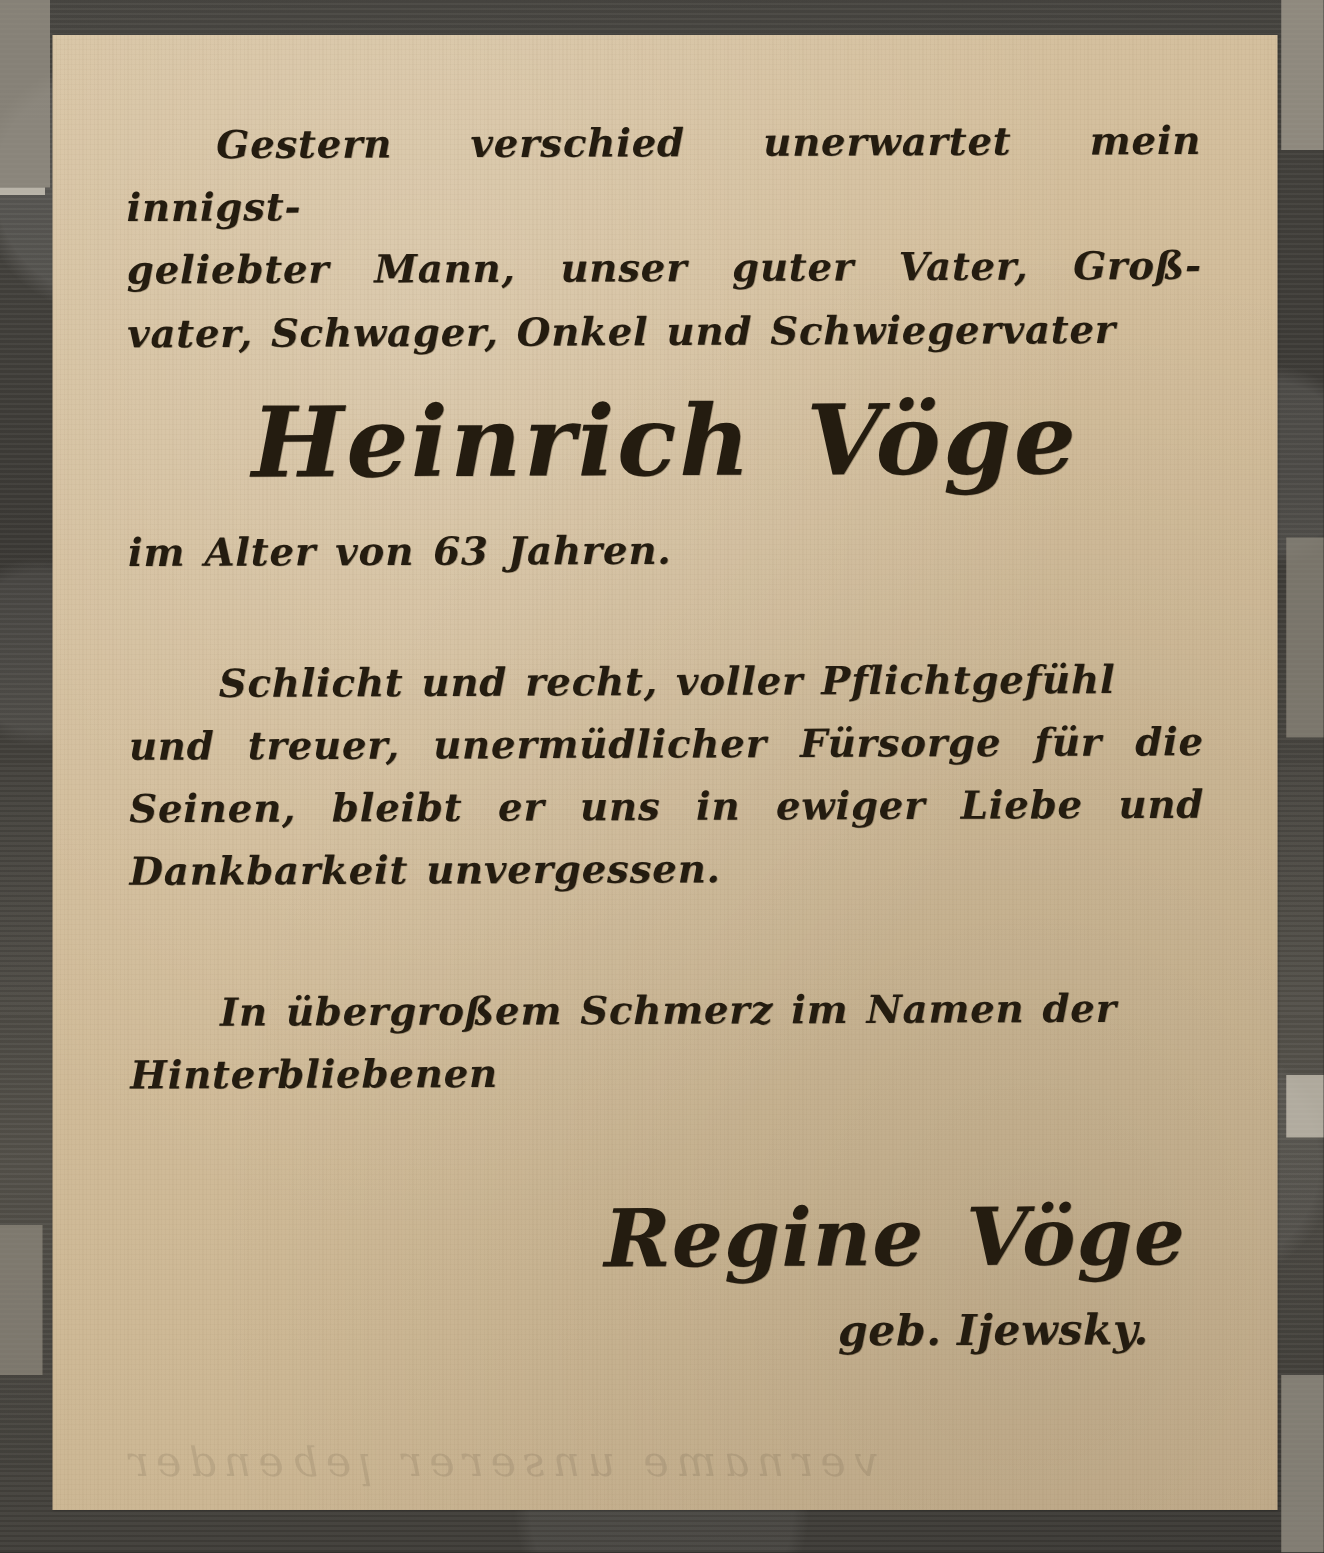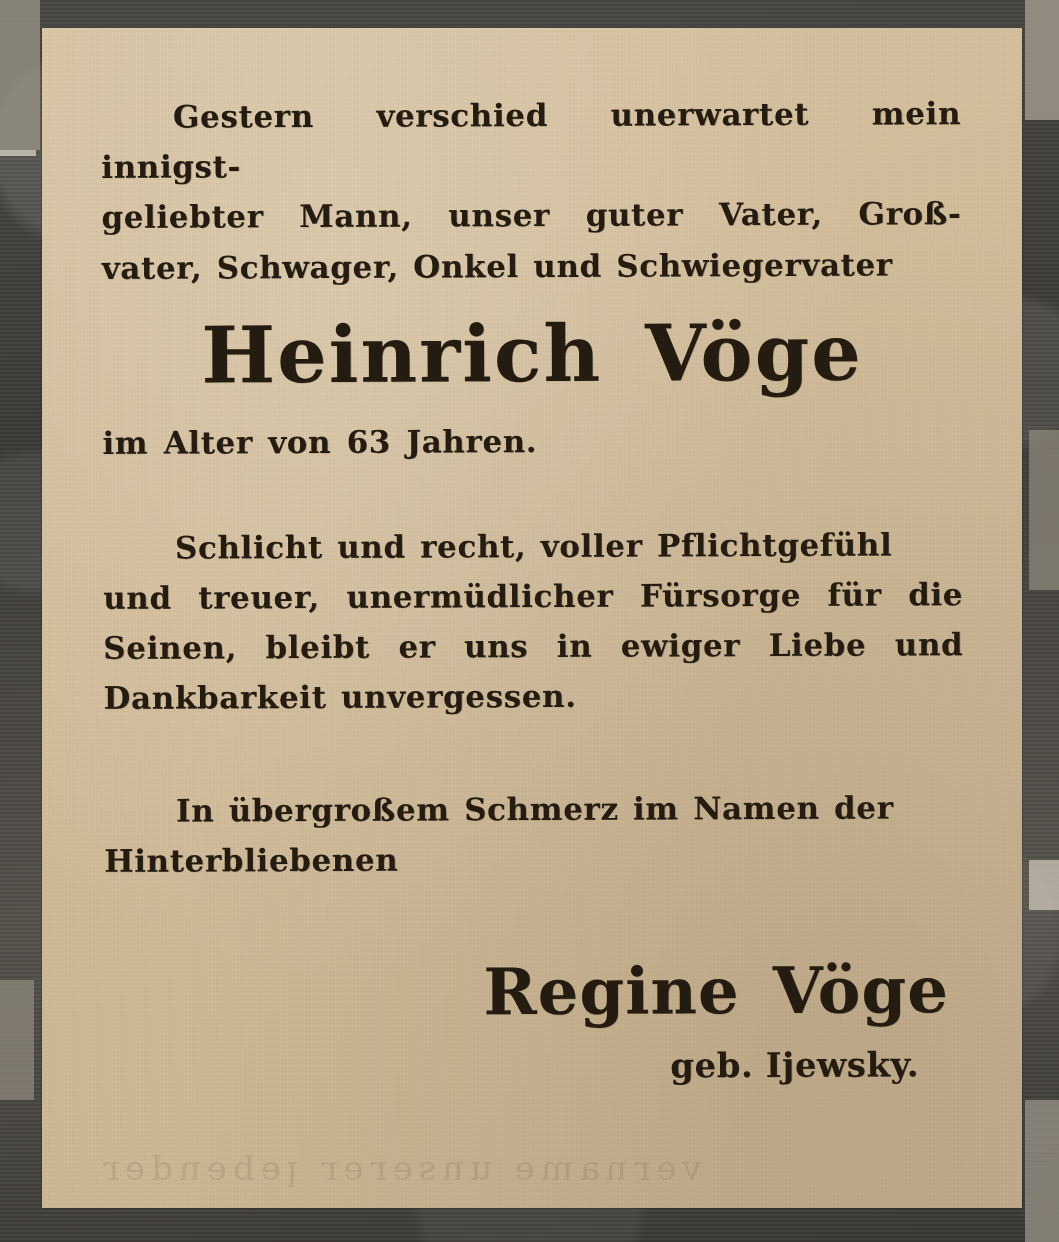--- a/index.html
+++ b/index.html
@@ -58,20 +58,21 @@
     position: absolute;
     left: 42px;
     top: 28px;
     width: 980px;
     height: 1180px;
     background:
       radial-gradient(ellipse at 30% 20%, rgba(255,255,255,0.16) 0%, rgba(255,255,255,0) 55%),
       radial-gradient(ellipse at 80% 85%, rgba(0,0,0,0.07) 0%, rgba(0,0,0,0) 60%),
       linear-gradient(160deg, #d7c3a2 0%, #d2bd9b 40%, #cdb895 75%, #c8b290 100%);
     box-shadow: 0 0 2px rgba(0,0,0,0.35);
+    font-style: italic;
   }
   
   .clipping::after {
     content: "";
     position: absolute;
     inset: 0;
     background-image:
       repeating-linear-gradient(90deg, rgba(120,95,60,0.045) 0 1px, rgba(255,255,255,0) 1px 3px),
       repeating-linear-gradient(0deg,  rgba(120,95,60,0.035) 0 1px, rgba(255,255,255,0) 1px 4px);
     pointer-events: none;

